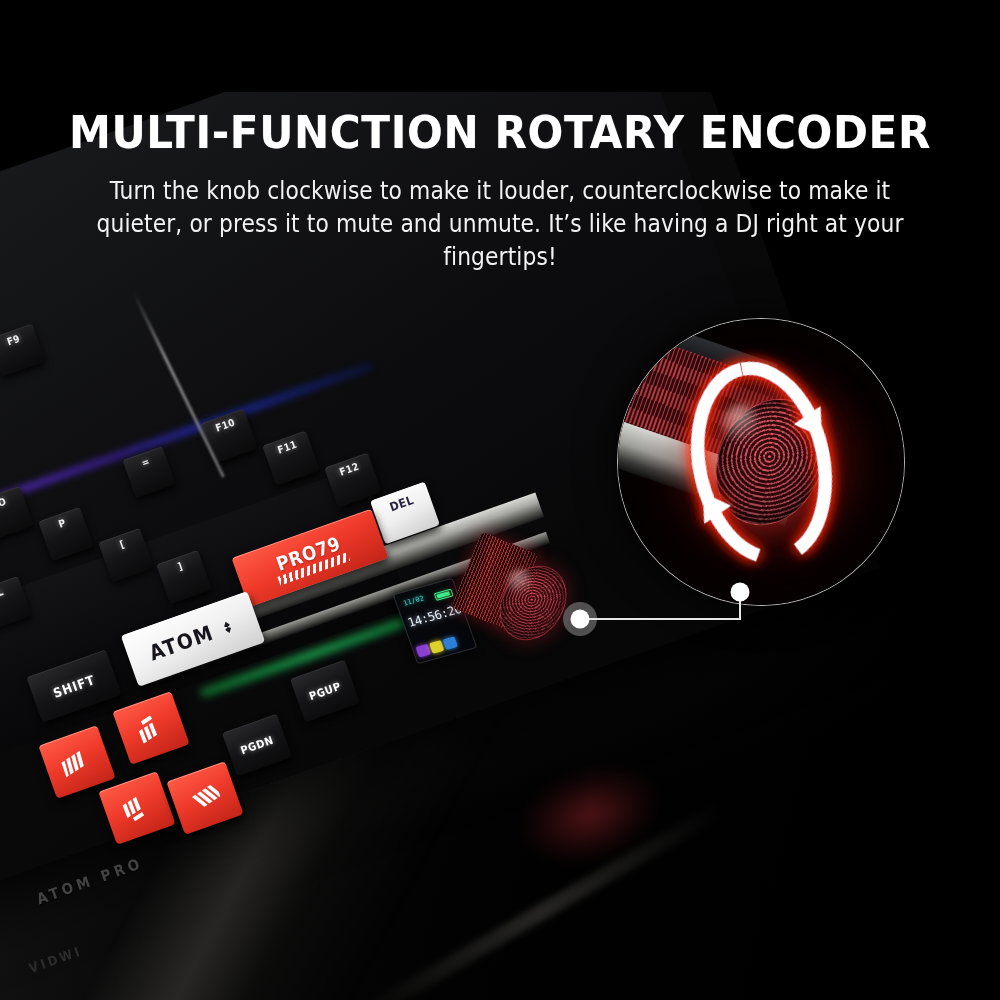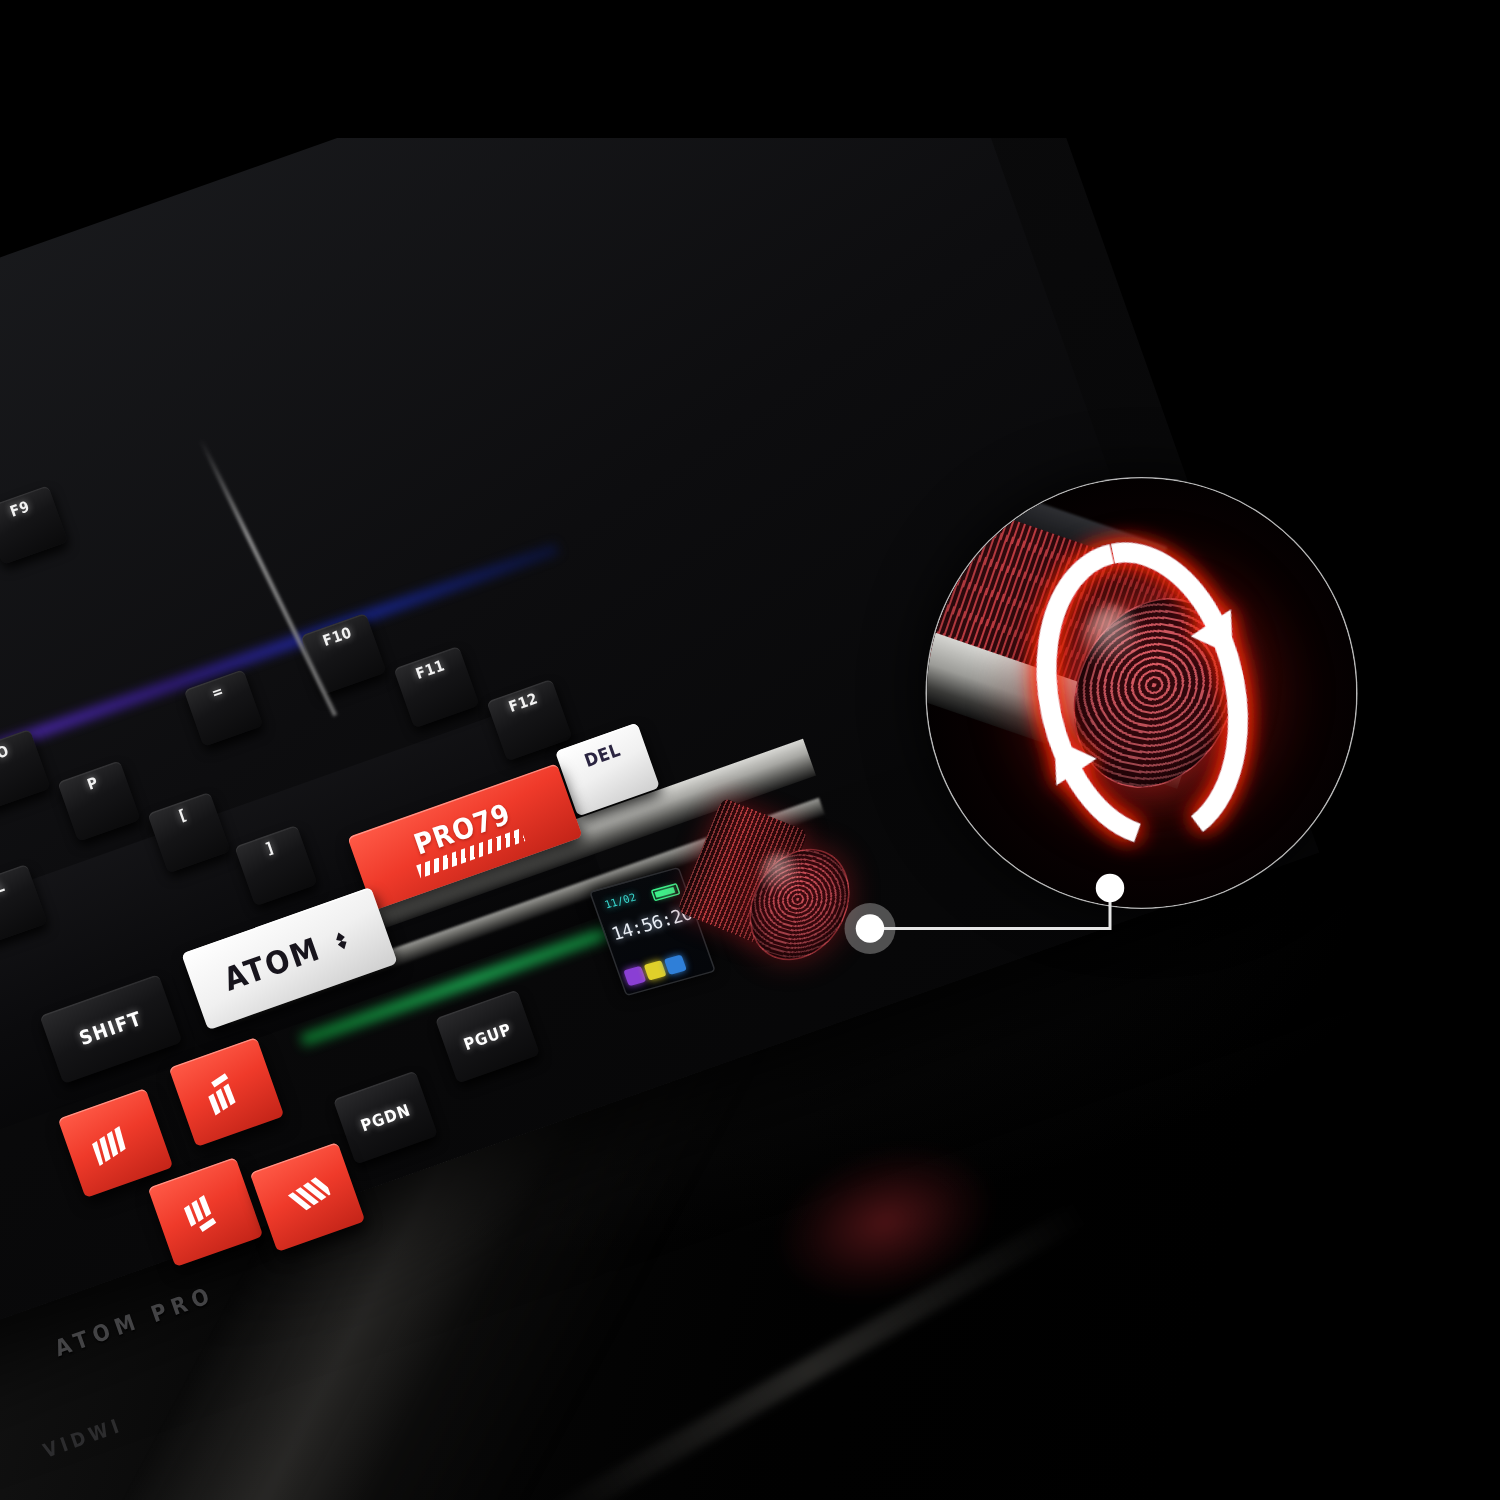--- a/index.html
+++ b/index.html
@@ -450,15 +450,19 @@
   </div>
 
   <svg class="callout" viewBox="0 0 1000 1000">
     <circle cx="580" cy="619" r="17" fill="#8d8d8d" opacity="0.55"></circle>
     <polyline points="580,619 740,619 740,596" fill="none" stroke="#e6e6e6" stroke-width="2"></polyline>
     <circle cx="580" cy="619" r="9.5" fill="#ffffff"></circle>
     <circle cx="740" cy="592" r="9.5" fill="#ffffff"></circle>
   </svg>
 
   <div class="top-band"></div>
+  <div class="textblock">
+    <div class="headline">MULTI-FUNCTION ROTARY ENCODER</div>
+    <div class="subcopy">Turn the knob clockwise to make it louder, counterclockwise to make it quieter, or press it to mute and unmute. It’s like having a DJ right at your fingertips!</div>
+  </div>
 
   <div class="bottom-band"></div>
 </div>
 
 </body></html>

